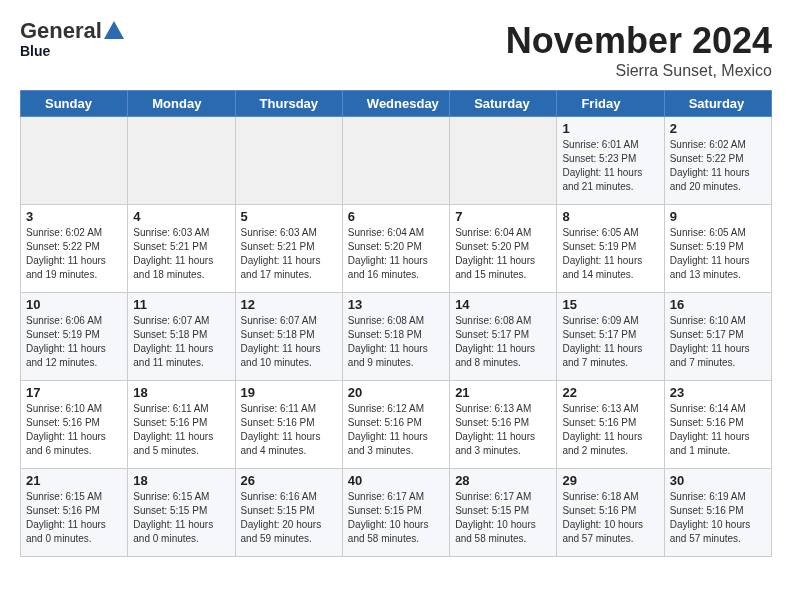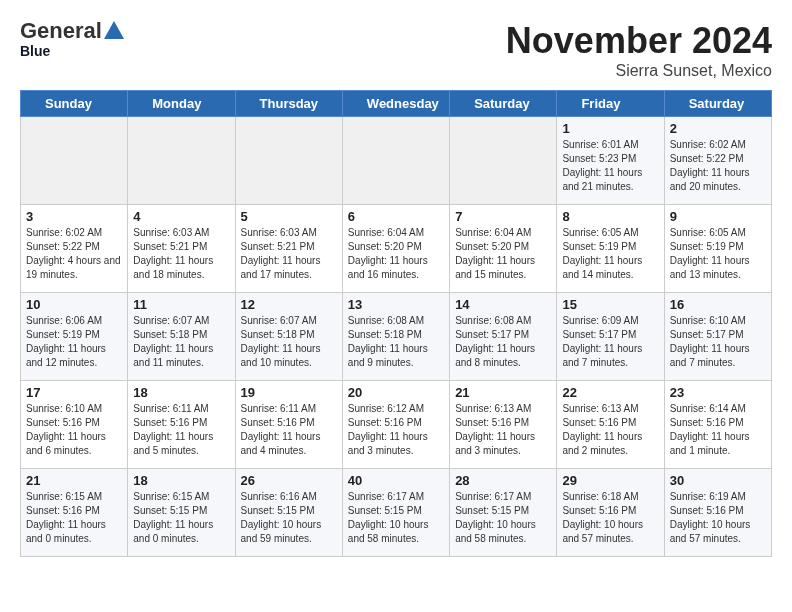--- a/index.html
+++ b/index.html
@@ -146,21 +146,21 @@
           <div class="cell-text">Sunrise: 6:02 AM</div>
           <div class="cell-text">Sunset: 5:22 PM</div>
           <div class="cell-text">Daylight: 11 hours and 20 minutes.</div>
         </td>
       </tr>
       <tr>
         <td>
           <span class="day-num">3</span>
           <div class="cell-text">Sunrise: 6:02 AM</div>
           <div class="cell-text">Sunset: 5:22 PM</div>
-          <div class="cell-text">Daylight: 4 hours and 19 minutes.</div>
+          <div class="cell-text">Daylight: 11 hours and 19 minutes.</div>
         </td>
         <td>
           <span class="day-num">4</span>
           <div class="cell-text">Sunrise: 6:03 AM</div>
           <div class="cell-text">Sunset: 5:21 PM</div>
           <div class="cell-text">Daylight: 11 hours and 18 minutes.</div>
         </td>
         <td>
           <span class="day-num">5</span>
           <div class="cell-text">Sunrise: 6:03 AM</div>
@@ -290,21 +290,21 @@
         <td>
           <span class="day-num">18</span>
           <div class="cell-text">Sunrise: 6:15 AM</div>
           <div class="cell-text">Sunset: 5:15 PM</div>
           <div class="cell-text">Daylight: 11 hours and 0 minutes.</div>
         </td>
         <td>
           <span class="day-num">26</span>
           <div class="cell-text">Sunrise: 6:16 AM</div>
           <div class="cell-text">Sunset: 5:15 PM</div>
-          <div class="cell-text">Daylight: 10 hours and 59 minutes.</div>
+          <div class="cell-text">Daylight: 20 hours and 59 minutes.</div>
         </td>
         <td>
           <span class="day-num">40</span>
           <div class="cell-text">Sunrise: 6:17 AM</div>
           <div class="cell-text">Sunset: 5:15 PM</div>
           <div class="cell-text">Daylight: 10 hours and 58 minutes.</div>
         </td>
         <td>
           <span class="day-num">28</span>
           <div class="cell-text">Sunrise: 6:17 AM</div>

